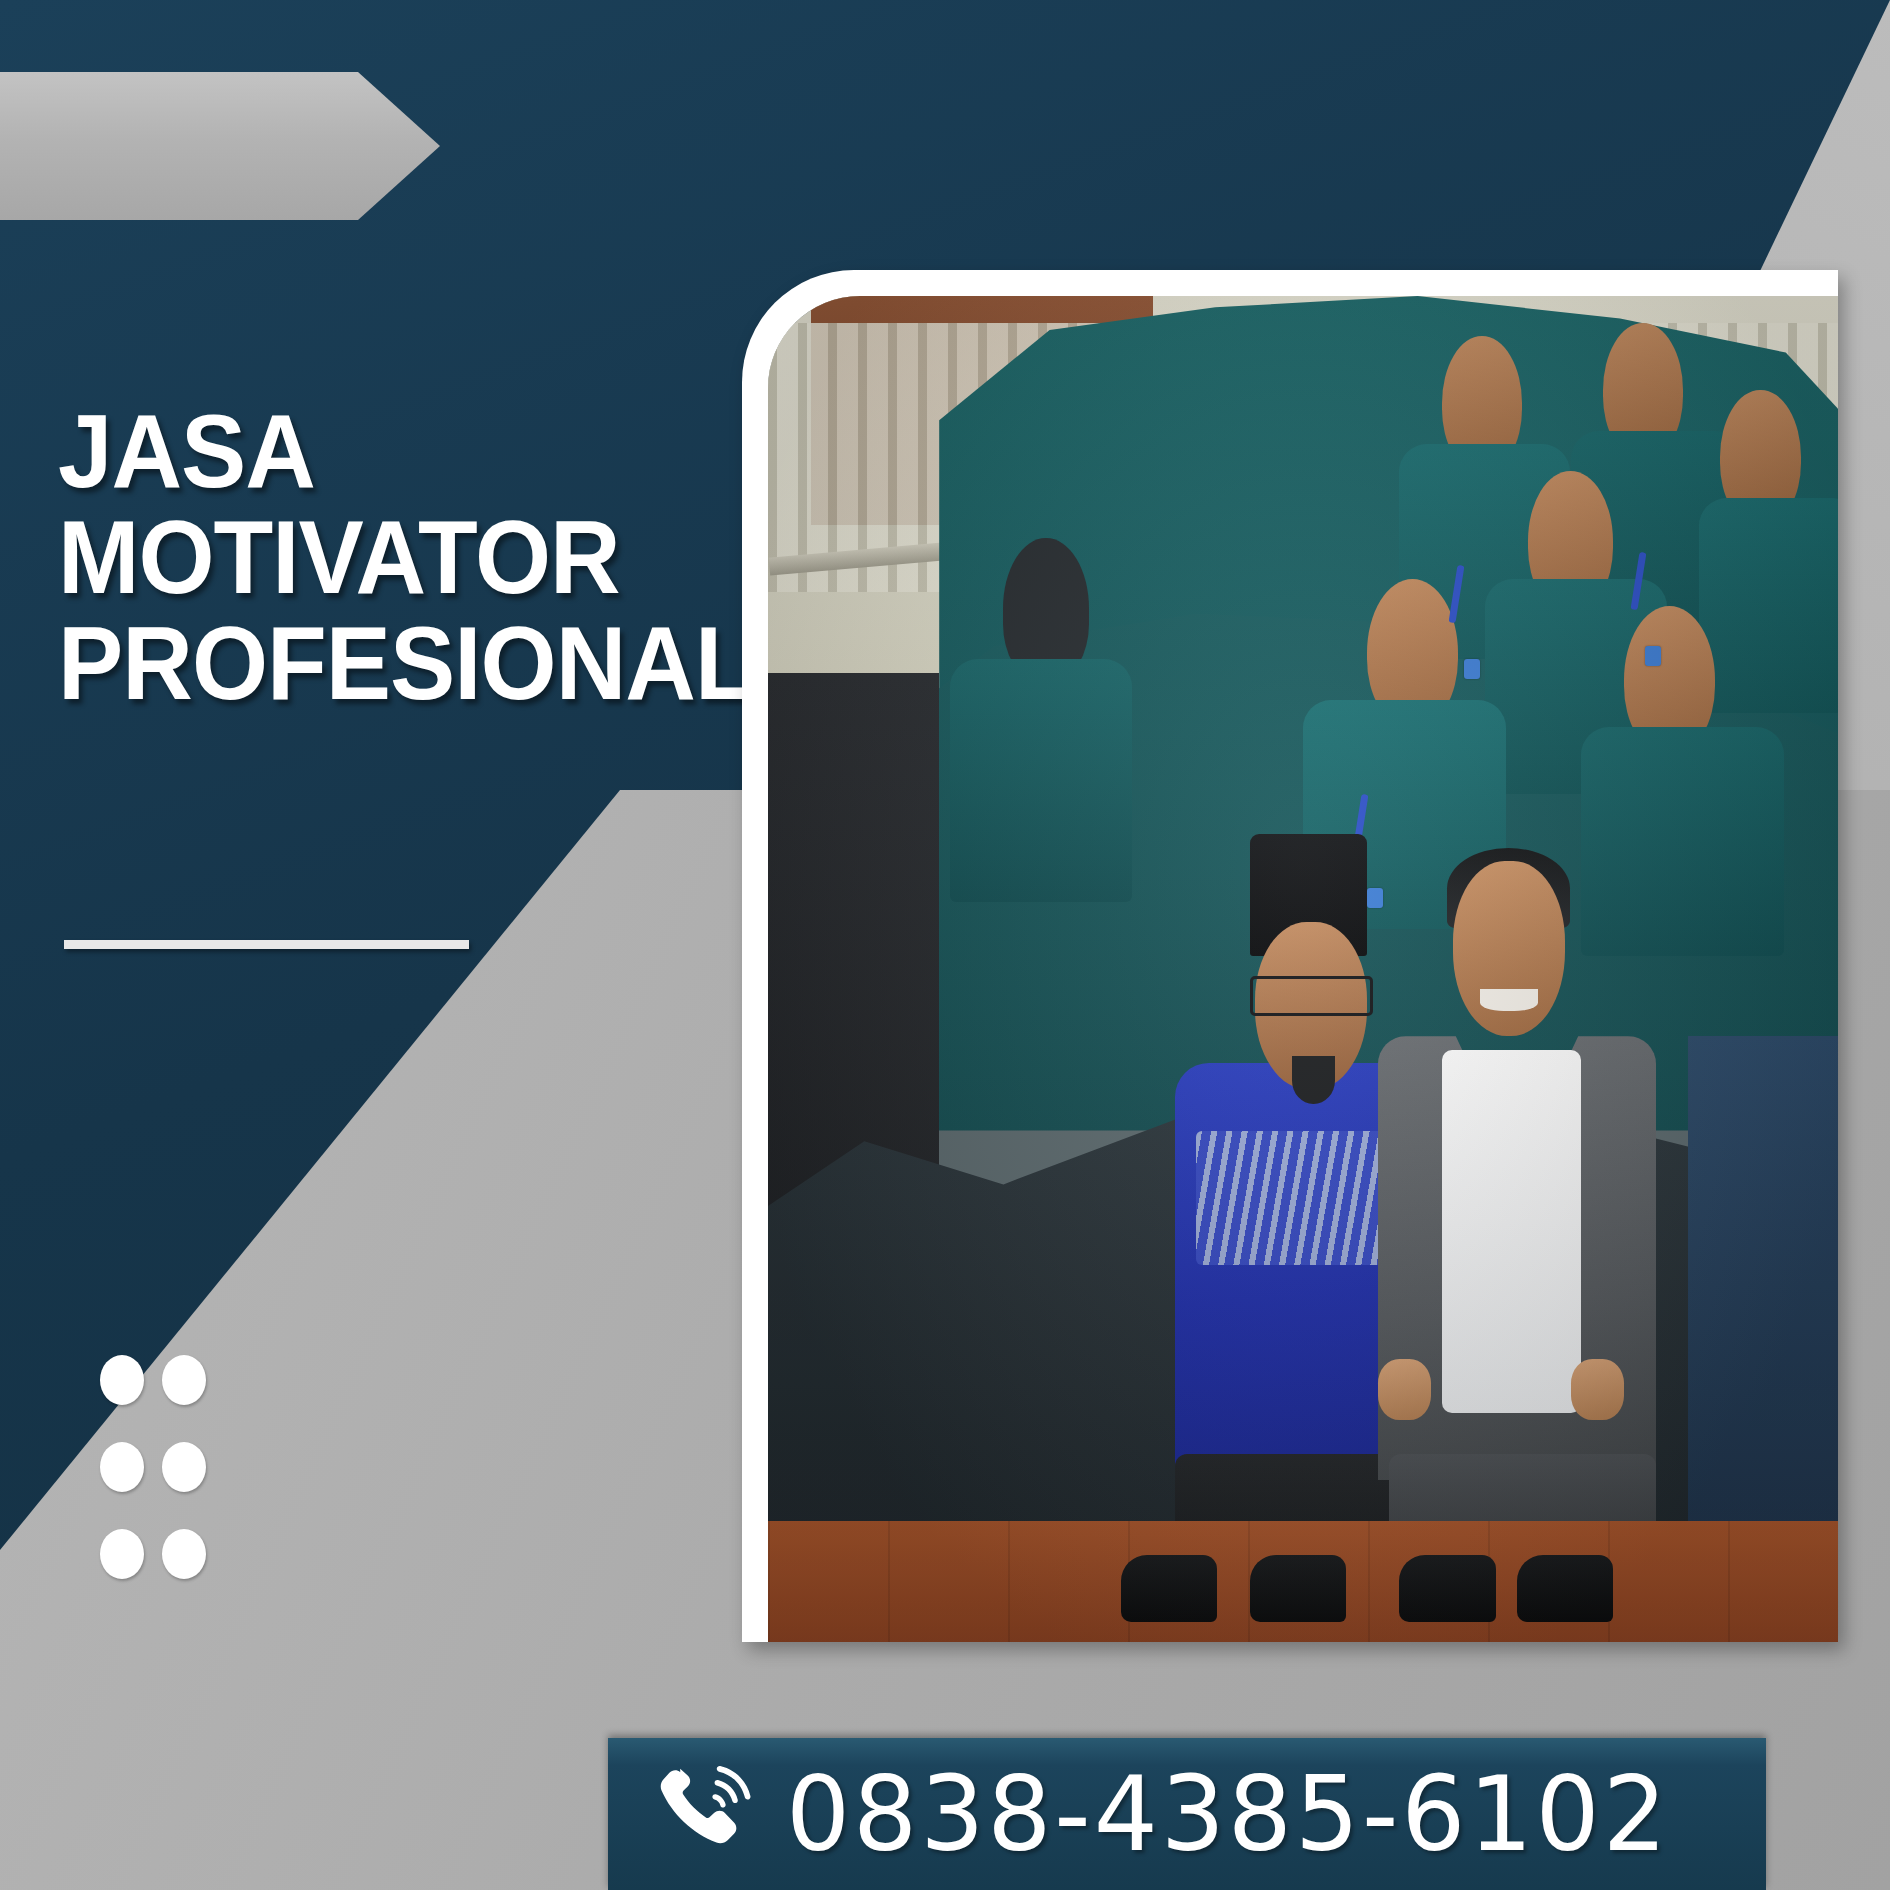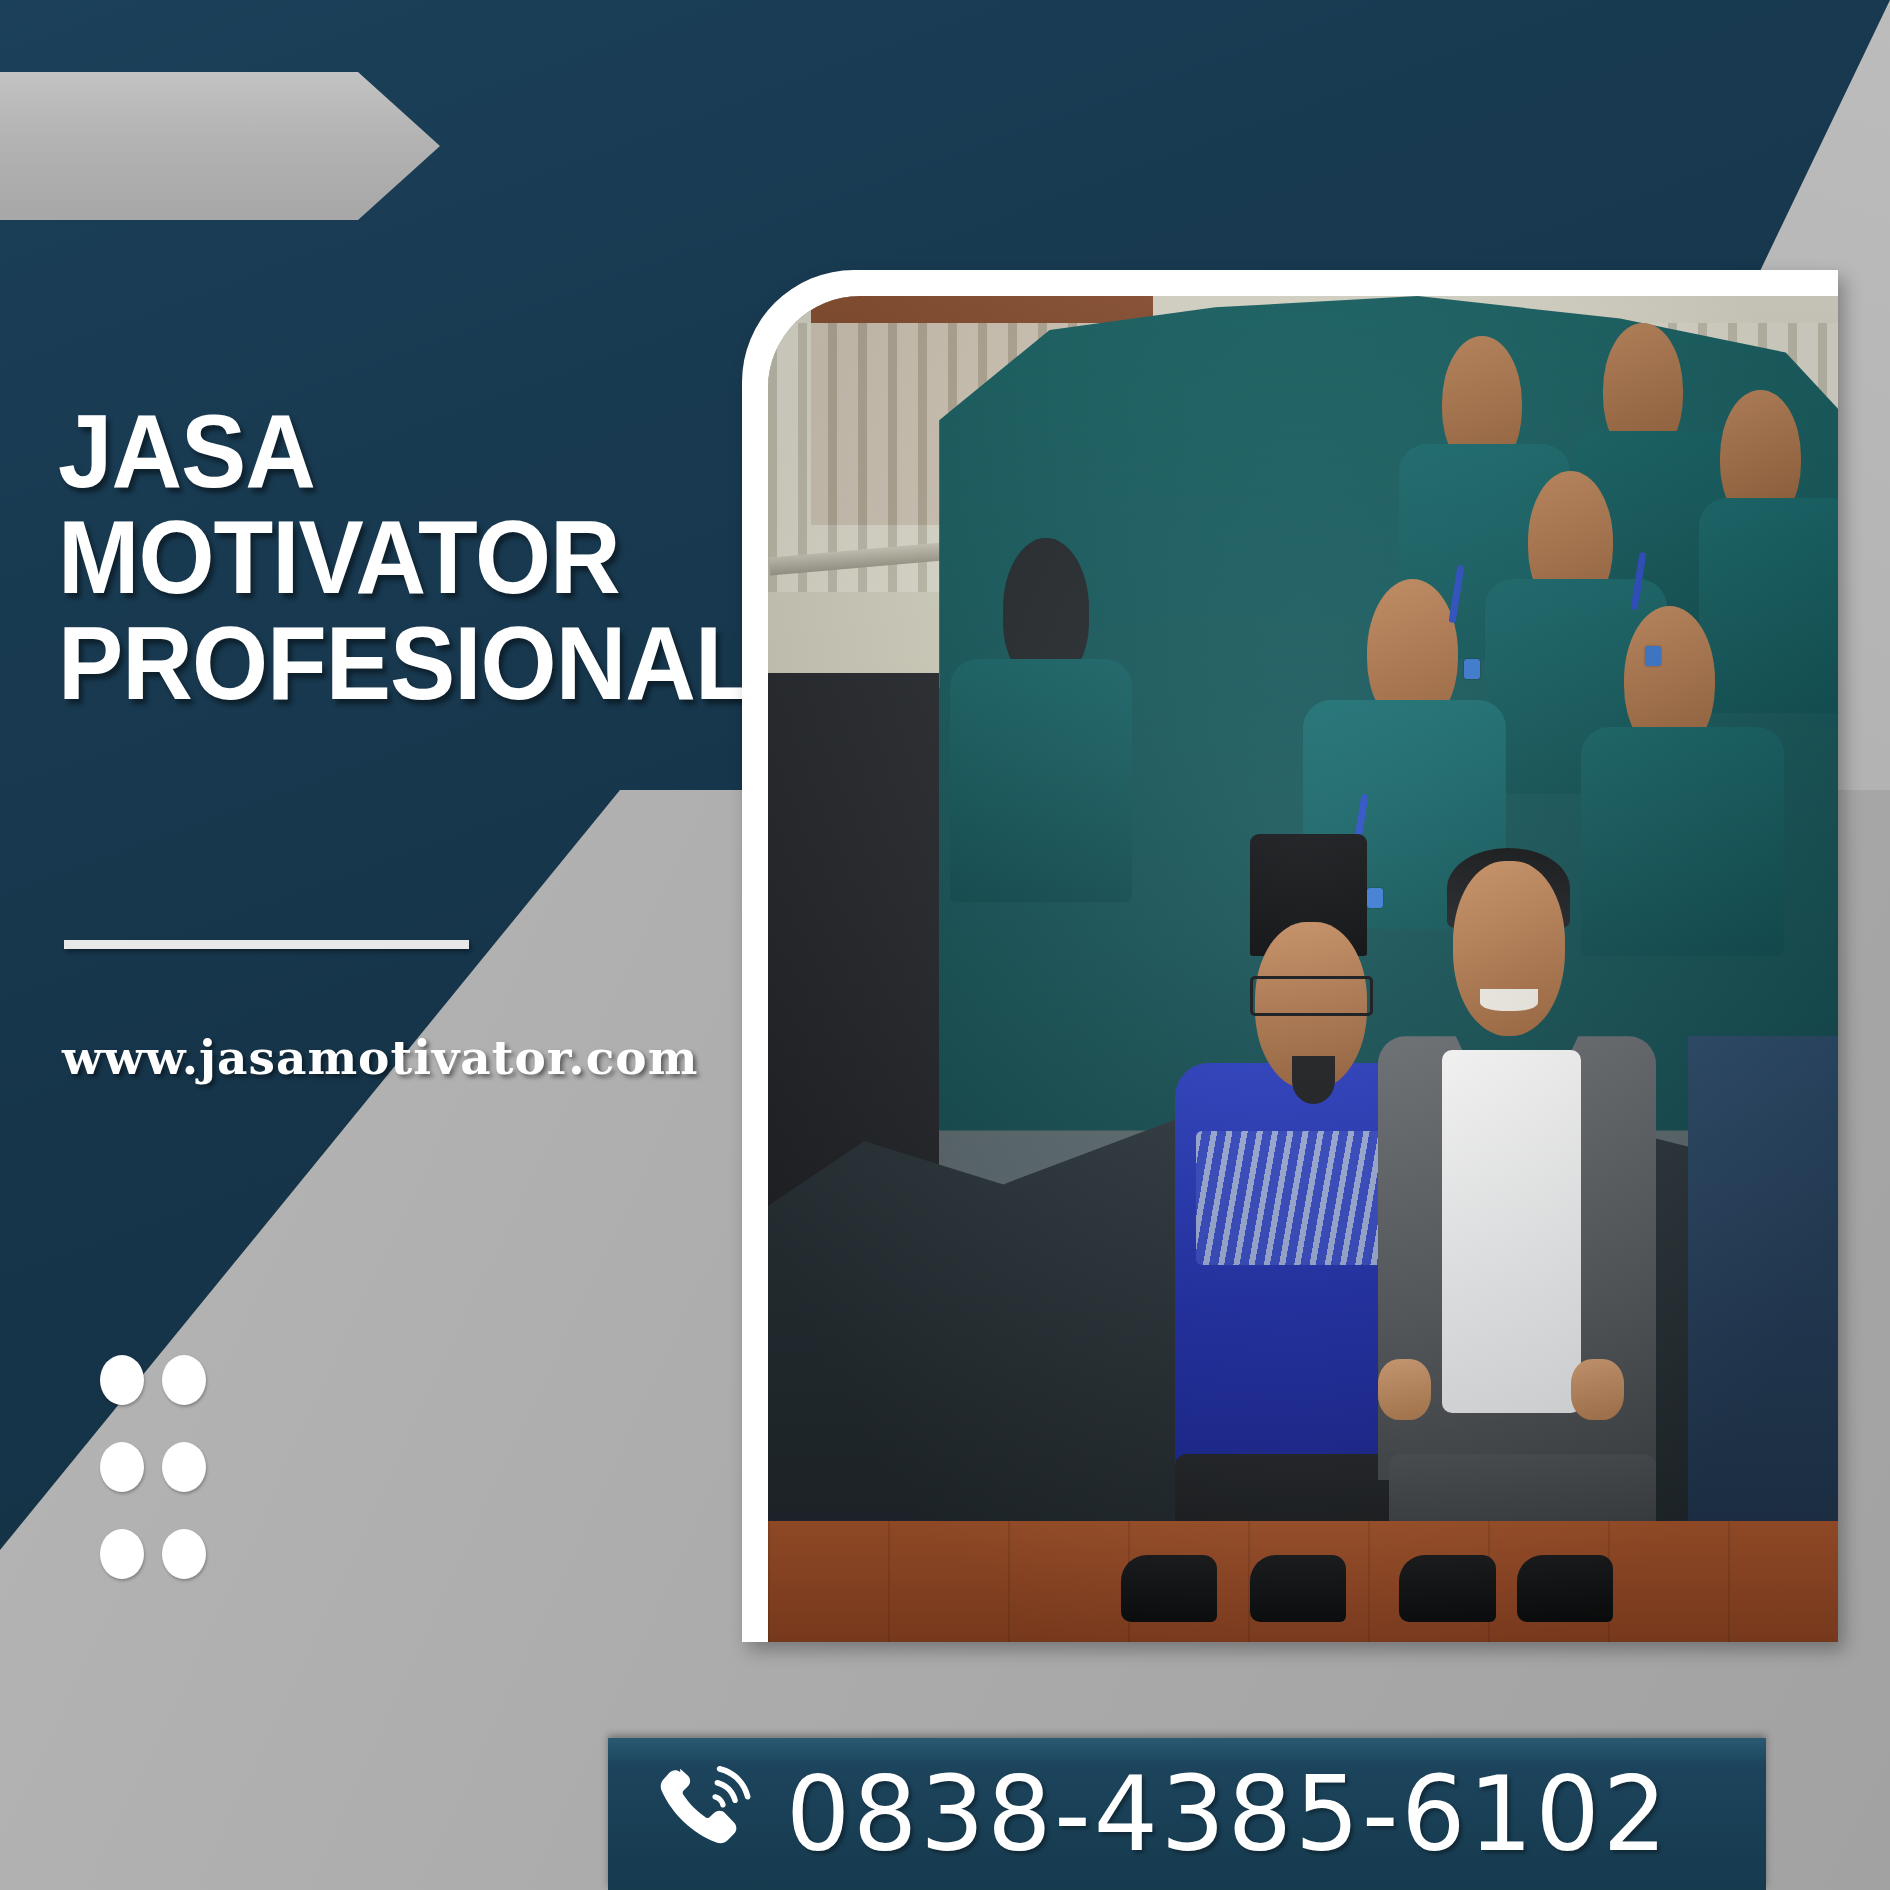--- a/index.html
+++ b/index.html
@@ -262,21 +262,20 @@
   <div class="arrow-banner"></div>
 
   <div class="headline">
     <div>JASA</div>
     <div>MOTIVATOR</div>
     <div>PROFESIONAL</div>
   </div>
 
   <div class="divider"></div>
 
-  <div class="website">www.jasamotivator.com</div>
 
   <div class="dots">
     <span></span>
     <span></span>
     <span></span>
     <span></span>
     <span></span>
     <span></span>
   </div>
 

